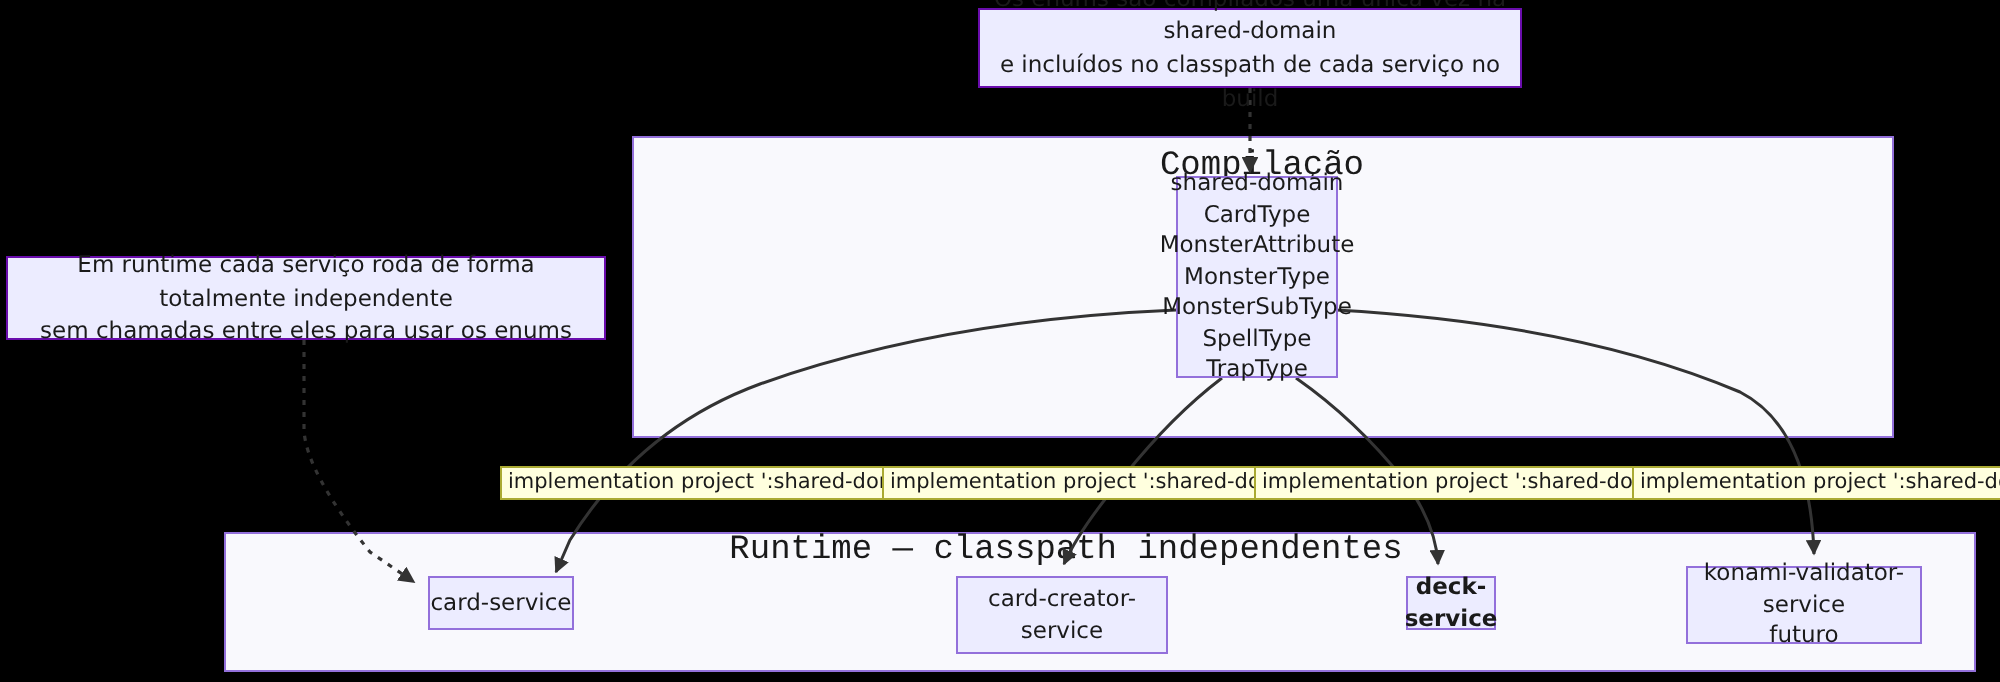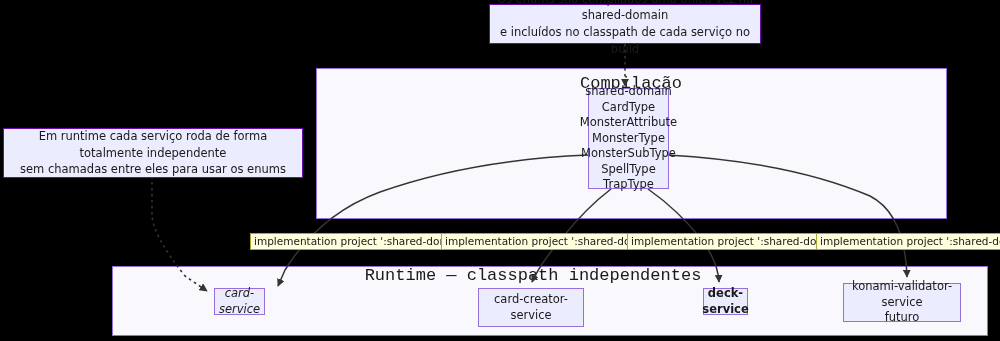--- a/index.html
+++ b/index.html
@@ -109,32 +109,32 @@
     <path d="M 611 189 Q 586 208 562 238 Q 540 264 532 282" stroke="#333333" stroke-width="1.5" fill="none" marker-end="url(#arrow)"></path>
 
     <path d="M 648 189 Q 678 210 702 240 Q 718 262 719 282" stroke="#333333" stroke-width="1.5" fill="none" marker-end="url(#arrow)"></path>
 
     <path d="M 668 155 Q 790 162 870 196 Q 905 214 907 277" stroke="#333333" stroke-width="1.5" fill="none" marker-end="url(#arrow)"></path>
   </svg>
 
   <div class="note" style="left:489px; top:4px; width:272px; height:40px;">Os enums são compilados uma única vez na shared-domain
 e incluídos no classpath de cada serviço no build</div>
 
-  <div class="note" style="left:3px; top:128px; width:300px; height:50px;">Em runtime cada serviço roda de forma totalmente independente
+  <div class="note" style="left:3px; top:128px; width:300px; height:42px;">Em runtime cada serviço roda de forma totalmente independente
 sem chamadas entre eles para usar os enums</div>
 
   <div class="node" style="left:588px; top:88px; width:81px; height:101px;">shared-domain
 CardType
 MonsterAttribute
 MonsterType
 MonsterSubType
 SpellType
 TrapType</div>
 
-  <div class="node" style="left:214px; top:288px; width:51px; height:27px;font-style:italic;">card-service</div>
+  <div class="node" style="left:214px; top:288px; width:73px; height:27px;">card-service</div>
   <div class="node" style="left:478px; top:288px; width:106px; height:39px;">card-creator-service</div>
   <div class="node" style="left:703px; top:288px; width:45px; height:27px;font-weight:bold;">deck-service</div>
   <div class="node" style="left:843px; top:283px; width:118px; height:39px;">konami-validator-service
 futuro</div>
 
   <div class="edge-label" style="left:250px; top:233px;">implementation project ':shared-domain'</div>
   <div class="edge-label" style="left:441px; top:233px;">implementation project ':shared-domain'</div>
   <div class="edge-label" style="left:627px; top:233px;">implementation project ':shared-domain'</div>
   <div class="edge-label" style="left:816px; top:233px;">implementation project ':shared-domain'</div>
 

